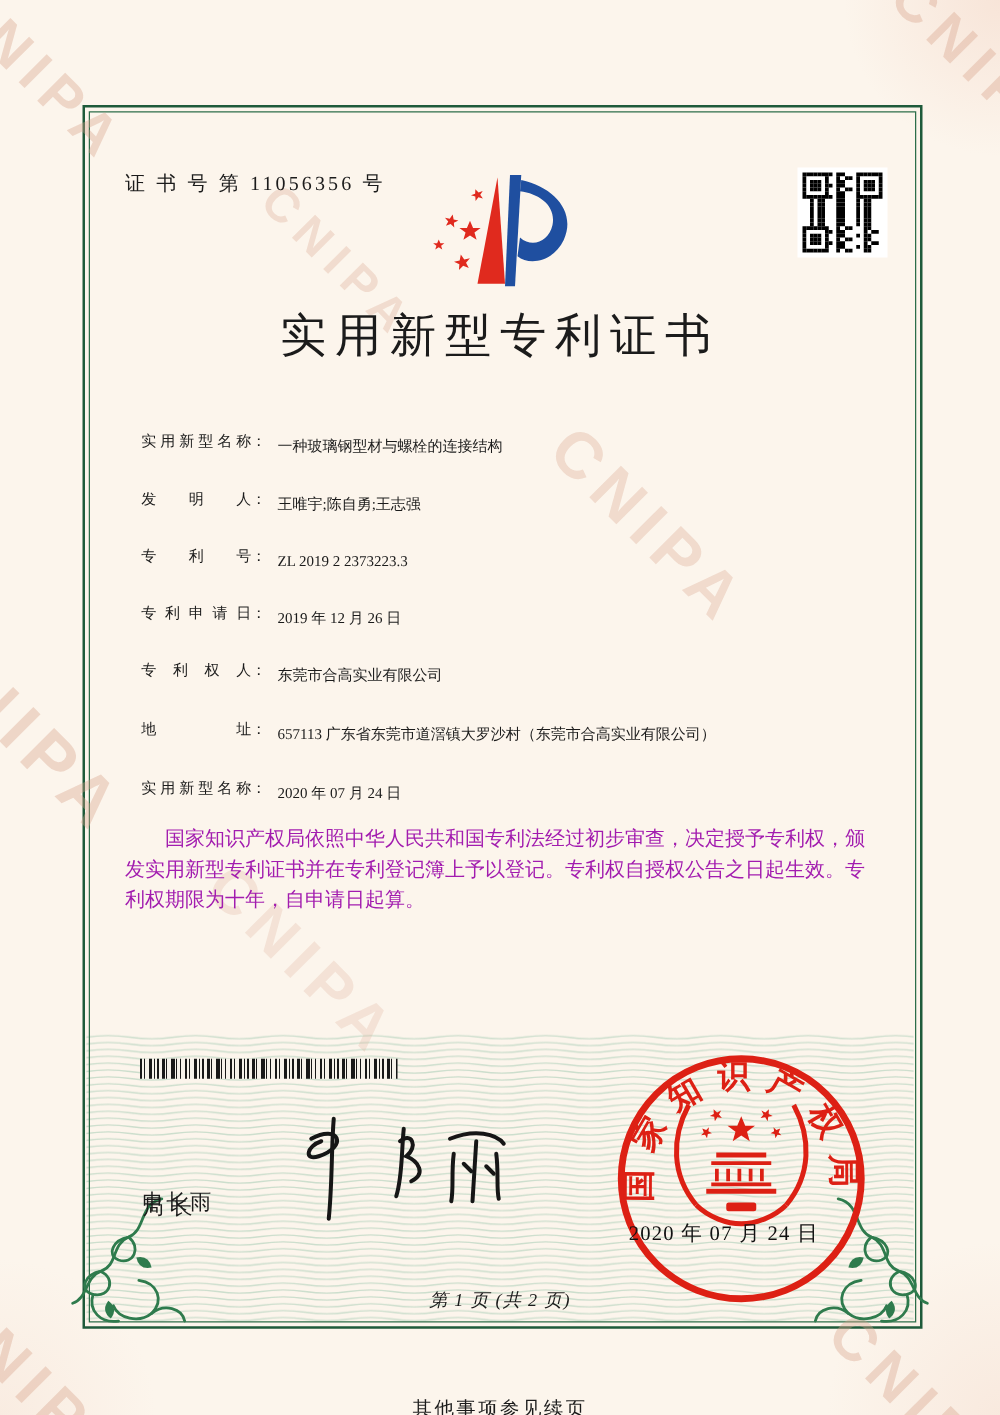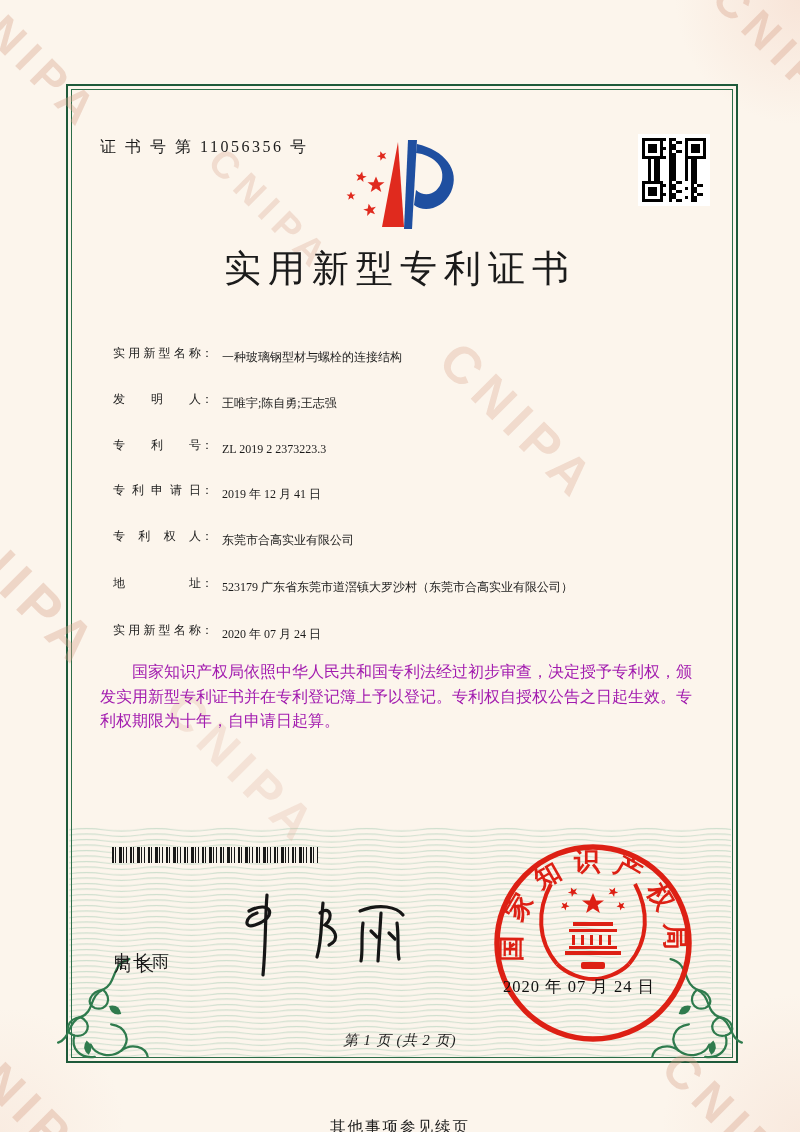--- a/index.html
+++ b/index.html
@@ -580,27 +580,27 @@
 <div class="row" style="top:345px">
   <span class="flabel">实用新型名称</span><span class="colon">：</span><span class="fvalue">一种玻璃钢型材与螺栓的连接结构</span>
 </div>
 <div class="row" style="top:391px">
   <span class="flabel">发明人</span><span class="colon">：</span><span class="fvalue">王唯宇;陈自勇;王志强</span>
 </div>
 <div class="row" style="top:437px">
   <span class="flabel">专利号</span><span class="colon">：</span><span class="fvalue">ZL 2019 2 2373223.3</span>
 </div>
 <div class="row" style="top:482px">
-  <span class="flabel">专利申请日</span><span class="colon">：</span><span class="fvalue">2019 年 12 月 41 日</span>
+  <span class="flabel">专利申请日</span><span class="colon">：</span><span class="fvalue">2019 年 12 月 26 日</span>
 </div>
 <div class="row" style="top:528px">
   <span class="flabel">专利权人</span><span class="colon">：</span><span class="fvalue">东莞市合高实业有限公司</span>
 </div>
 <div class="row" style="top:575px">
-  <span class="flabel">地址</span><span class="colon">：</span><span class="fvalue" style="max-width:445px">523179 广东省东莞市道滘镇大罗沙村（东莞市合高实业有限公司）</span>
+  <span class="flabel">地址</span><span class="colon">：</span><span class="fvalue" style="max-width:445px">657113 广东省东莞市道滘镇大罗沙村（东莞市合高实业有限公司）</span>
 </div>
 <div class="row" style="top:622px">
   <span class="flabel">实用新型名称</span><span class="colon">：</span><span class="fvalue">2020 年 07 月 24 日</span>
 </div>
 
 <div class="paras">
   <p>国家知识产权局依照中华人民共和国专利法经过初步审查，决定授予专利权，颁发实用新型专利证书并在专利登记簿上予以登记。专利权自授权公告之日起生效。专利权期限为十年，自申请日起算。</p>
 </div>
 
 <div class="barcode"></div>

